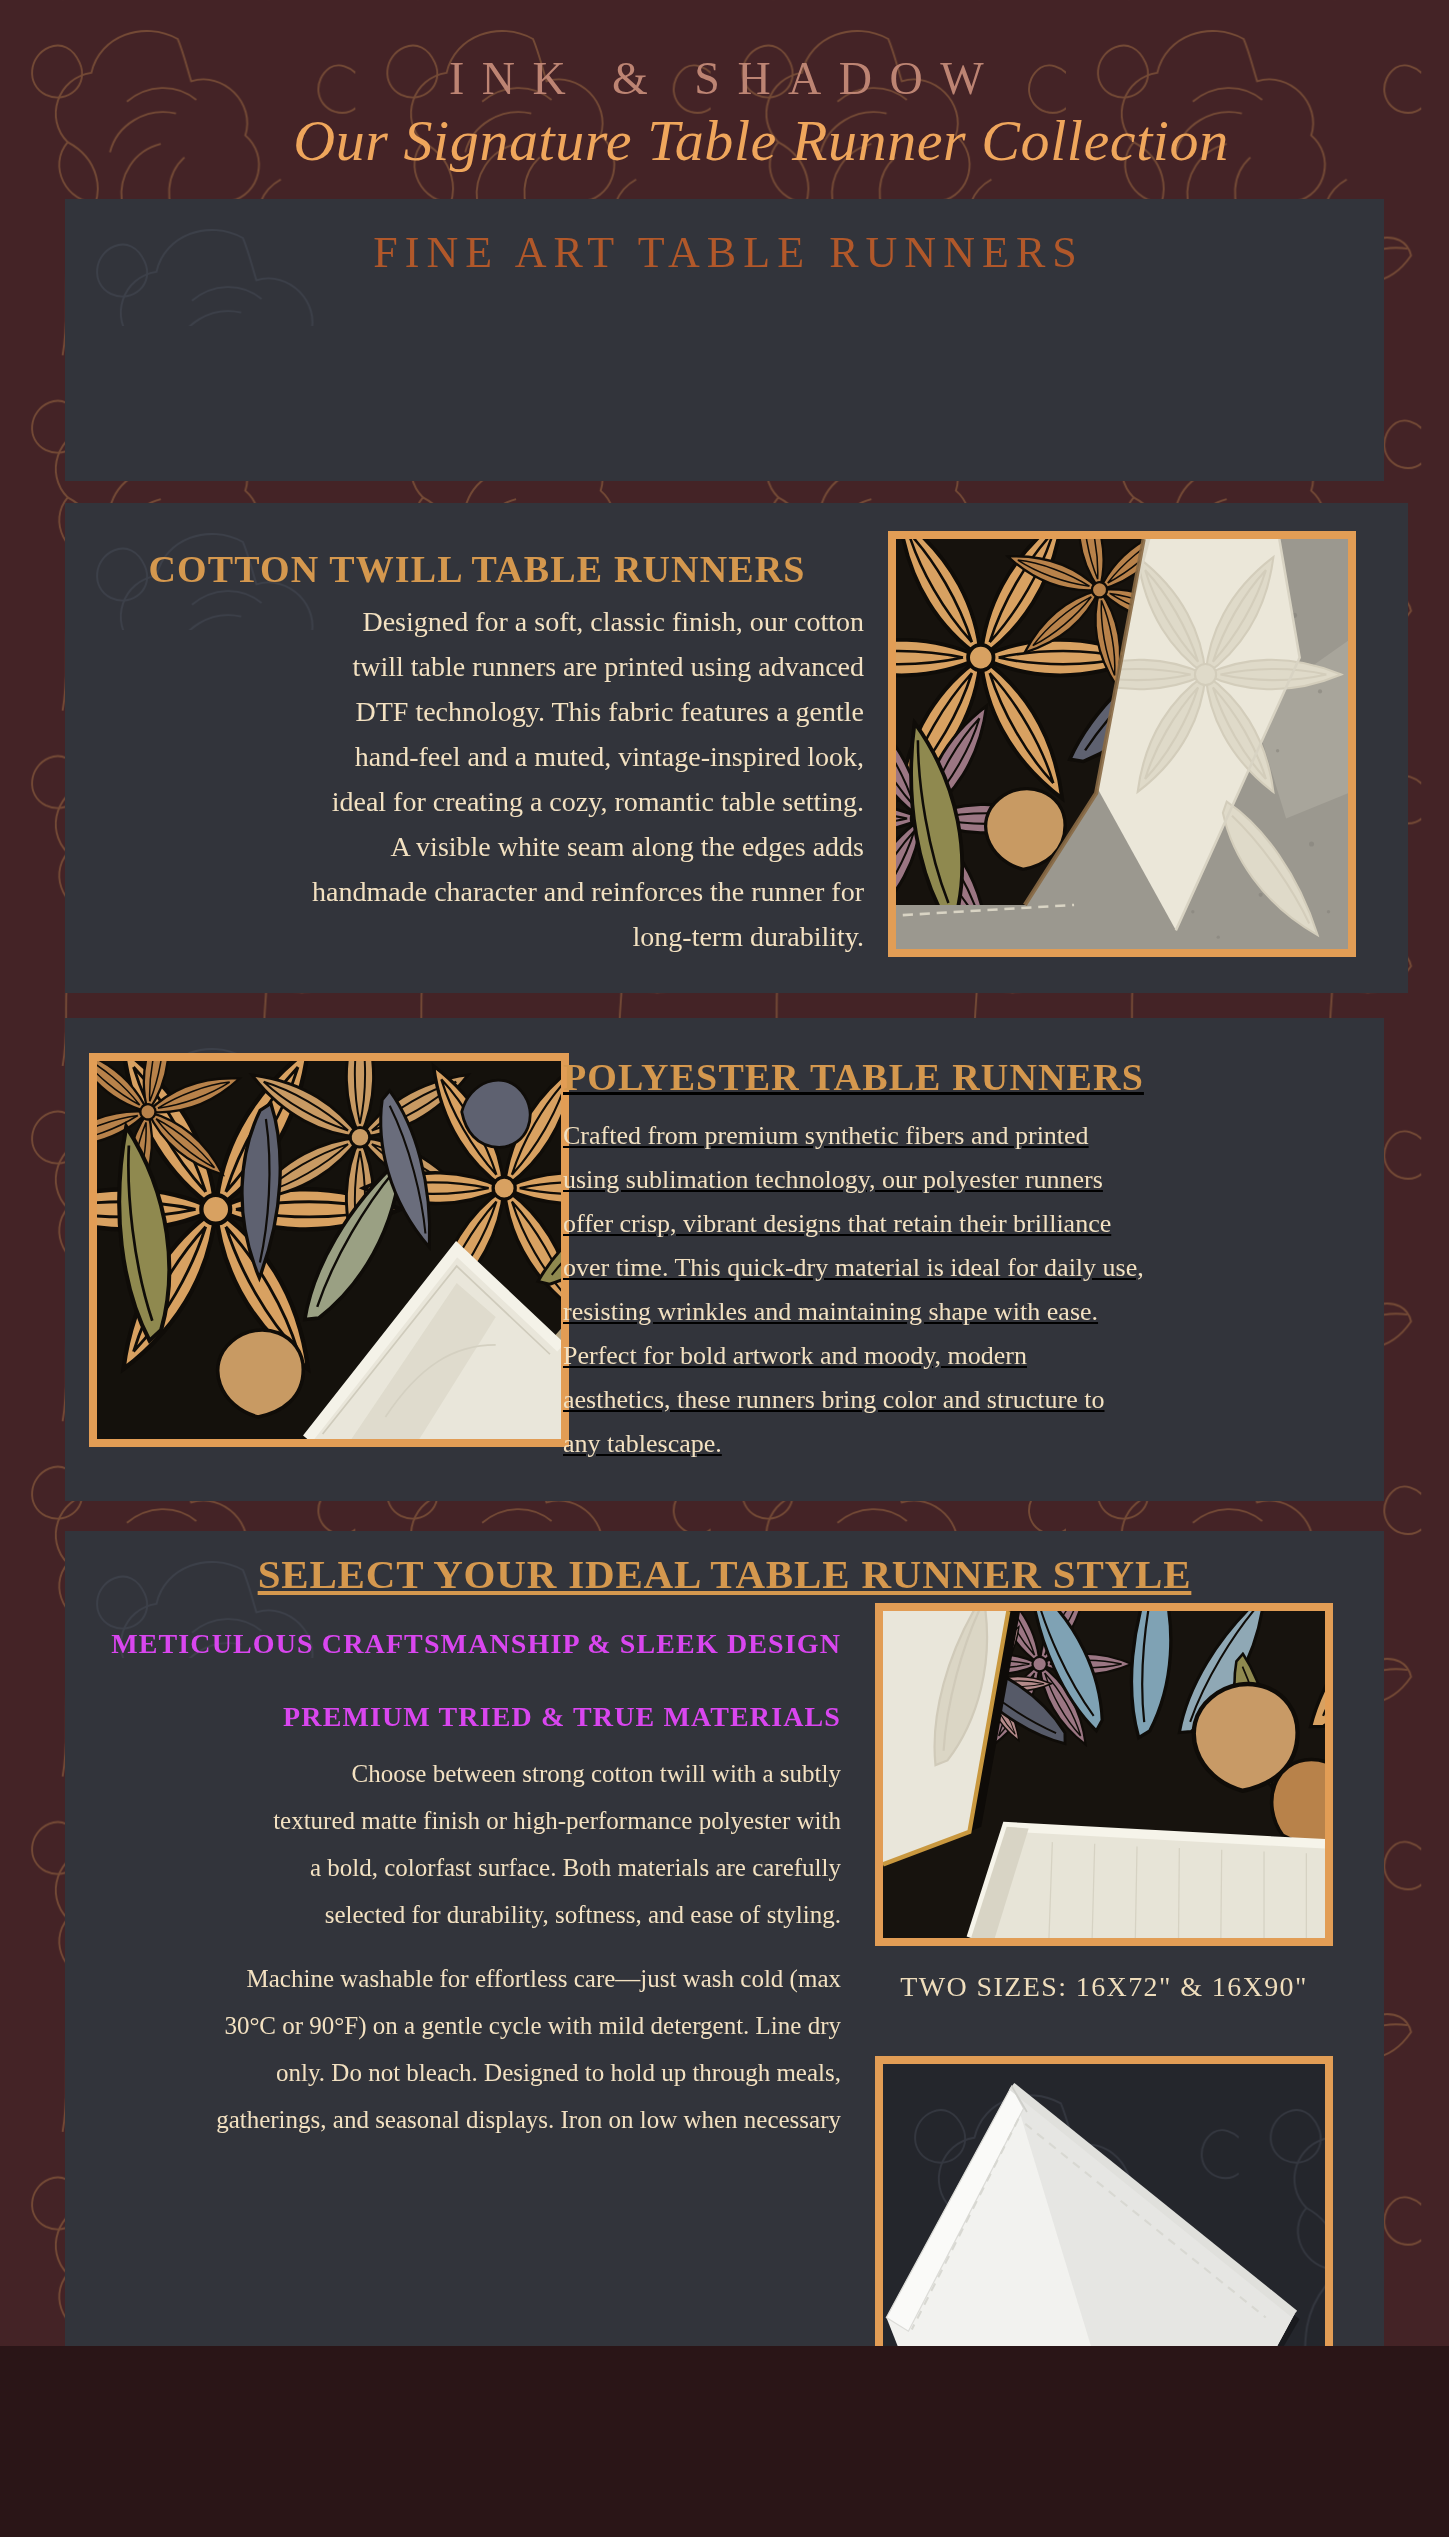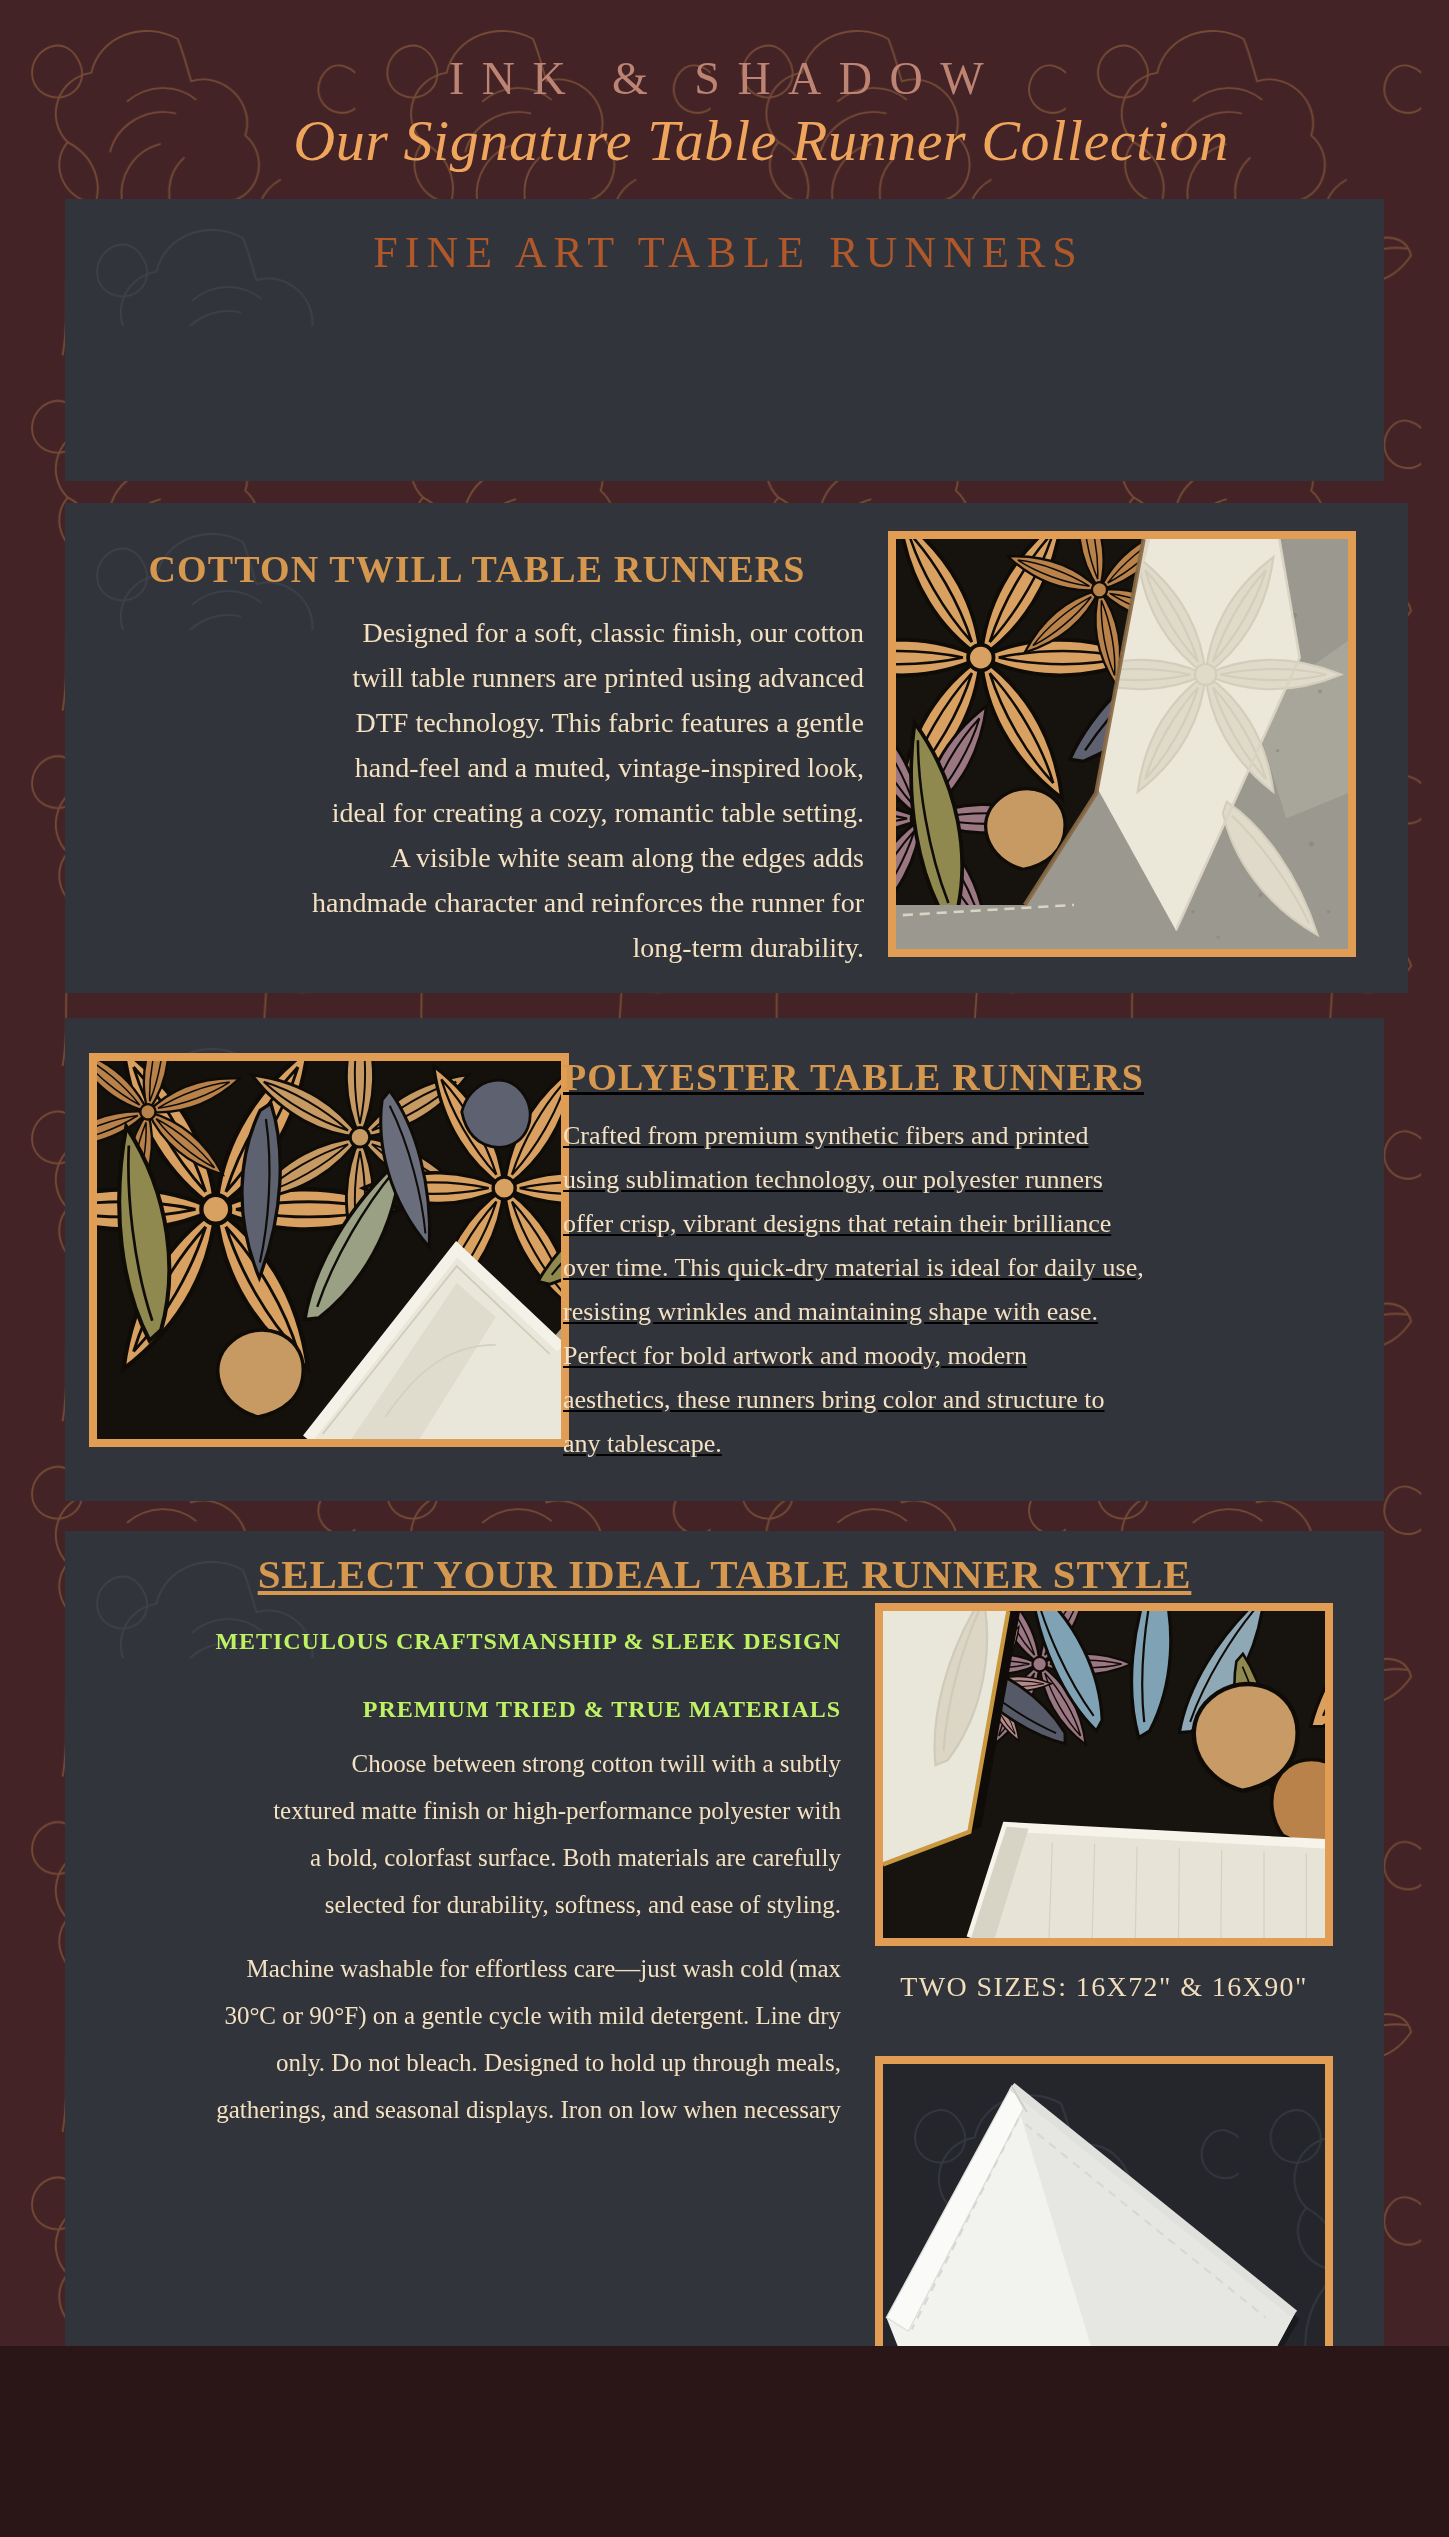--- a/index.html
+++ b/index.html
@@ -20,29 +20,29 @@
     font-size:58px;font-style:italic;letter-spacing:.01em;padding-left:36px;
   }
   .intro-heading{
     position:absolute;top:24px;width:100%;text-align:center;color:#b1582a;
     font-size:44px;letter-spacing:.16em;font-weight:400;
   }
   .sec-heading{font-size:38px;font-weight:700;letter-spacing:.03em;color:#d5984e;}
   .body-text{color:#f3e1c1;white-space:pre-line;}
   .cotton-col{position:absolute;left:25px;top:44px;width:774px;text-align:right;}
   .cotton-col .sec-heading{text-align:center;}
-  .cotton-col .body-text{margin-top:19px;font-size:28px;line-height:45px;text-align:right;}
+  .cotton-col .body-text{margin-top:8px;font-size:28px;line-height:45px;text-align:right;}
   .poly-col{position:absolute;left:498px;top:37px;width:765px;text-align:left;text-decoration:underline;}
   .poly-col .body-text{margin-top:15px;font-size:26px;line-height:44px;}
   .select-heading{
     position:absolute;top:18.6px;width:100%;text-align:center;
     font-size:41px;font-weight:700;letter-spacing:.02em;color:#d5984e;text-decoration:underline;
   }
   .style-col{position:absolute;left:15px;top:97px;width:761px;text-align:right;}
-  .sub-heading{font-size:24px;font-weight:700;letter-spacing:.04em;color:#bef264;}
+  .sub-heading{font-size:28px;font-weight:700;letter-spacing:.04em;color:#d946ef;}
   .style-col .body-text{margin-top:17px;font-size:25px;line-height:47px;}
   .mt1{margin-top:41px;} .mt2{margin-top:37px;}
   .photo{
     position:absolute;border:8.5px solid #e29d55;box-sizing:border-box;background:#17130e;
   }
   .photo svg{display:block;width:100%;height:100%;}
   .sizes-note{
     position:absolute;left:810px;top:440px;width:458px;text-align:center;
     color:#efddbc;font-size:28px;letter-spacing:.05em;
   }

